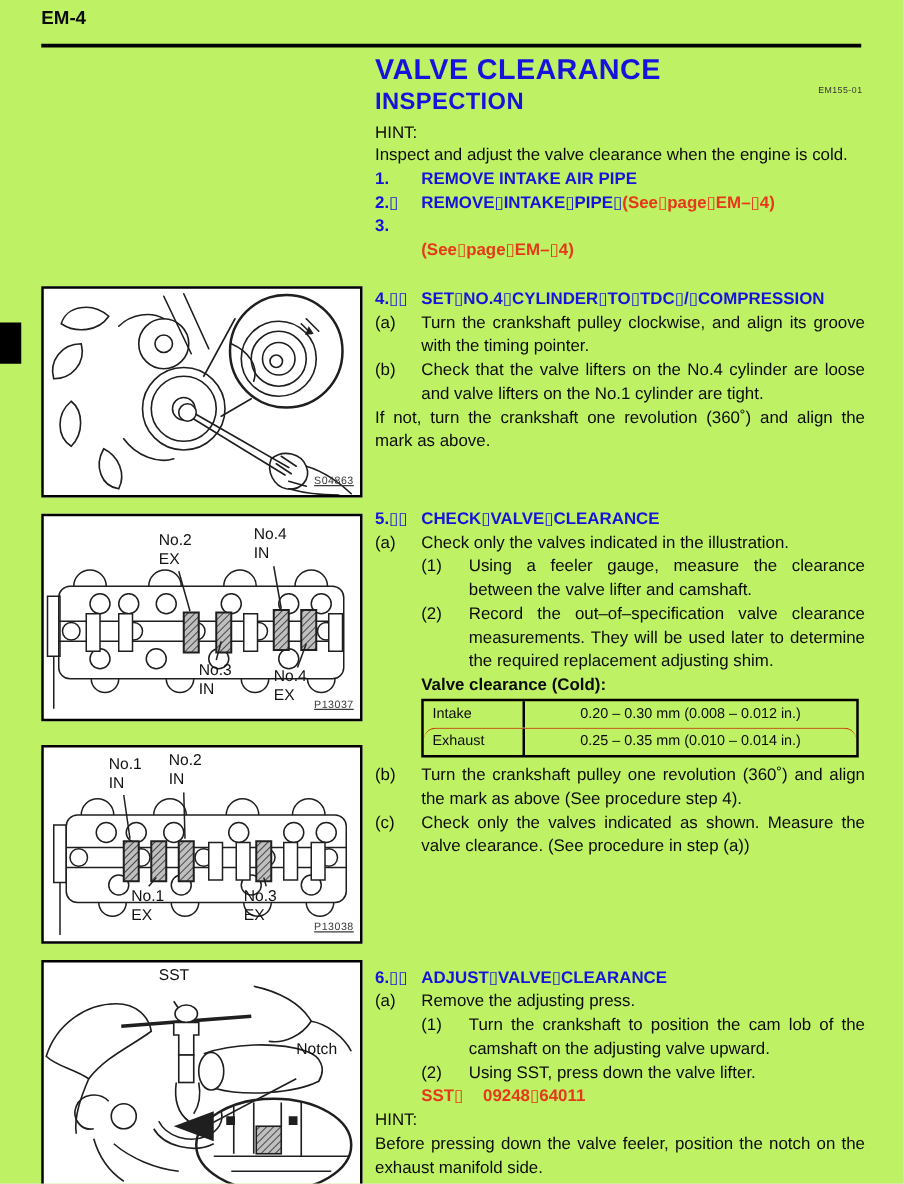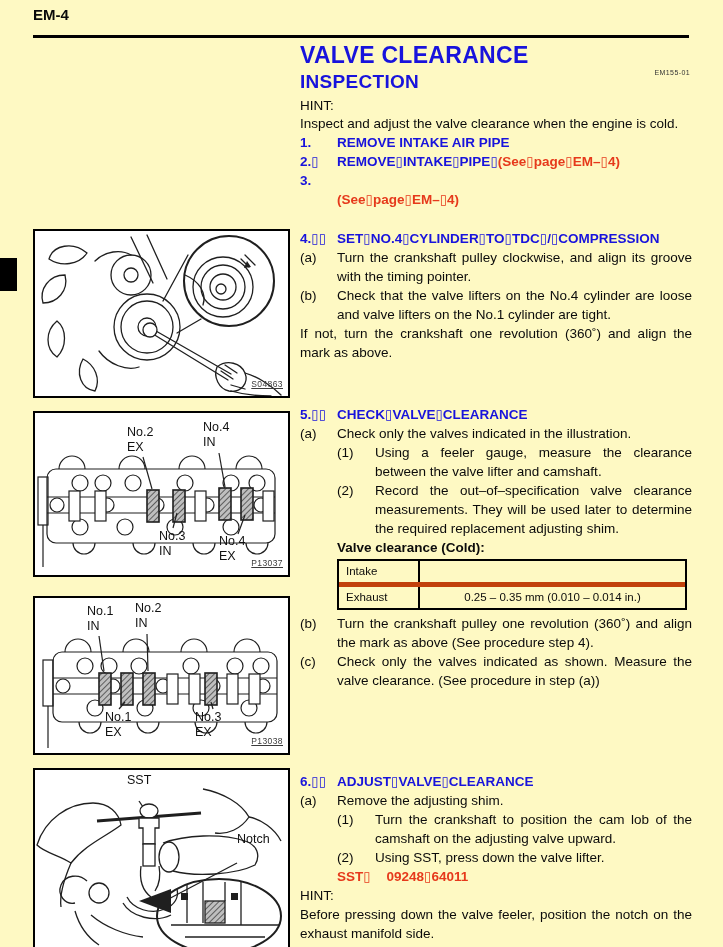--- a/index.html
+++ b/index.html
@@ -1,17 +1,17 @@
 <!DOCTYPE html>
 <html><head>
 <meta charset="utf-8">
 <style>
   html,body{margin:0;padding:0;background:#e8e8e8;}
   #page{
-    position:relative;width:723px;height:947px;background:#fef9c3;
+    position:relative;width:723px;height:947px;background:#bef264;
     font-family:"Liberation Sans","DejaVu Sans",sans-serif;color:#0b0b0b;
     font-size:13.5px;line-height:19px;overflow:hidden;margin:0 auto;
   }
   
   .page-code{position:absolute;left:33px;top:5px;font-size:15px;font-weight:bold;}
   .header-line{position:absolute;left:33px;top:21px;width:600px;text-align:center;font-size:11px;white-space:nowrap;}
   .header-line .sec{font-weight:bold;}
   .header-line .sep{margin:0 10px;font-weight:bold;}
   .header-rule{position:absolute;left:33px;top:35px;width:656px;height:3px;background:#000;}
   .thumb-tab{position:absolute;left:0;top:258px;width:17px;height:33px;background:#000;}
@@ -29,21 +29,21 @@
   .body{flex:1;text-align:justify;}
   .sub{margin-left:37px;}
   .hb{color:#1813dc;font-weight:bold;}
   .red-link{color:#e6391b;font-weight:bold;}
   .indent1{margin-left:37px;}
   .note{text-align:justify;}
   
   .vc-caption{margin-left:37px;font-weight:bold;}
   .vc-table{margin:2px 0 4px 37px;width:350px;border:2px solid #000;box-sizing:border-box;}
   .vc-row{display:flex;}
-  .vc-row + .vc-row{border-top:5px solid #c2410c;}
+  .vc-row + .vc-row{border-top:1px solid #c2410c;border-radius:10px;}
   .vc-cell-label{flex:0 0 72px;border-right:2px solid #000;padding:3px 0 3px 7px;font-size:11.5px;line-height:15px;}
   .vc-cell-value{flex:1;text-align:center;padding:3px 0;font-size:11.5px;line-height:15px;}
   
   .figure{position:absolute;left:33px;width:257px;border:2px solid #000;background:#fff;box-sizing:border-box;}
   .figure svg{position:absolute;left:0;top:0;width:100%;height:100%;}
   .fig-label{position:absolute;font-size:12.5px;line-height:15px;color:#111;white-space:pre-line;}
   .fig-code{position:absolute;right:5px;bottom:2px;font-size:8.5px;color:#3a3a3a;letter-spacing:.4px;text-decoration:underline;}
   #fig1{top:229px;height:169px;}
   #fig2{top:411px;height:166px;}
   #fig3{top:596px;height:159px;}
@@ -112,20 +112,21 @@
       <span class="body">Using a feeler gauge, measure the clearance between the valve lifter and camshaft.</span>
     </div>
     <div class="row sub">
       <span class="num2">(2)</span>
       <span class="body">Record the out–of–specification valve clearance measurements.  They will be used later to determine the required replacement adjusting shim.</span>
     </div>
     <div class="vc-caption">Valve clearance (Cold):</div>
     <div class="vc-table">
       <div class="vc-row">
         <div class="vc-cell-label">Intake</div>
+        <div class="vc-cell-value">0.20 – 0.30 mm (0.008 – 0.012 in.)</div>
       </div>
       <div class="vc-row">
         <div class="vc-cell-label">Exhaust</div>
         <div class="vc-cell-value">0.25 – 0.35 mm (0.010 – 0.014 in.)</div>
       </div>
     </div>
     <div class="row">
       <span class="num">(b)</span>
       <span class="body">Turn the crankshaft pulley one revolution (360˚) and align the mark as above (See procedure step 4).</span>
     </div>
@@ -135,21 +136,21 @@
     </div>
   </div>
 
   <div class="block" style="top:772px">
     <div class="row">
       <span class="num hb">6.▯▯</span>
       <span class="hb">ADJUST▯VALVE▯CLEARANCE</span>
     </div>
     <div class="row">
       <span class="num">(a)</span>
-      <span class="body">Remove the adjusting shim.</span>
+      <span class="body">Remove the adjusting press.</span>
     </div>
     <div class="row sub">
       <span class="num2">(1)</span>
       <span class="body">Turn the crankshaft to position the cam lob of the camshaft on the adjusting valve upward.</span>
     </div>
     <div class="row sub">
       <span class="num2">(2)</span>
       <span class="body">Using SST, press down the valve lifter.</span>
     </div>
     <div class="indent1">

